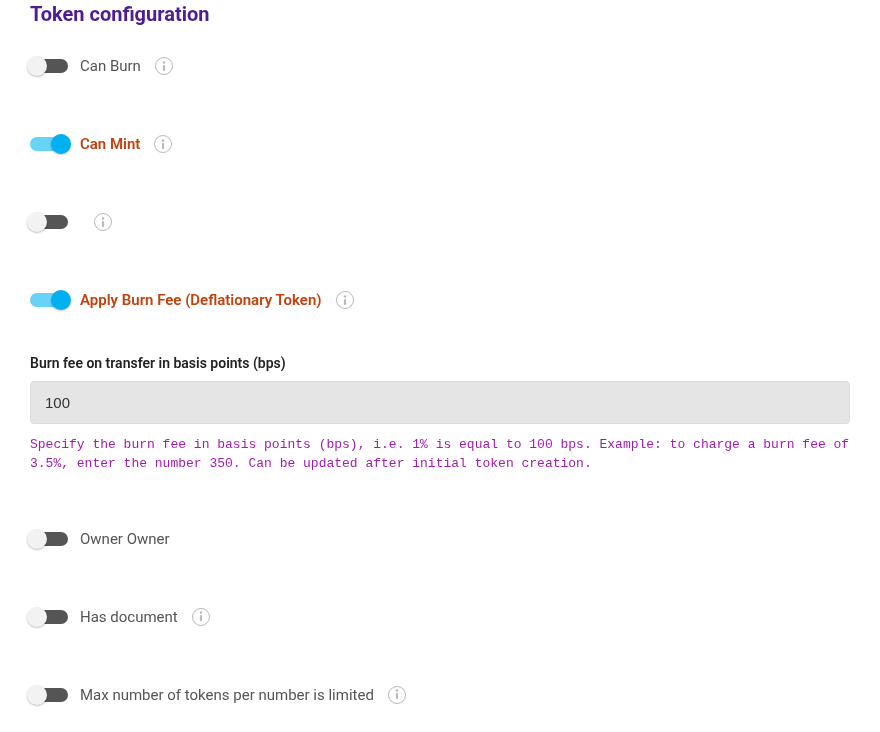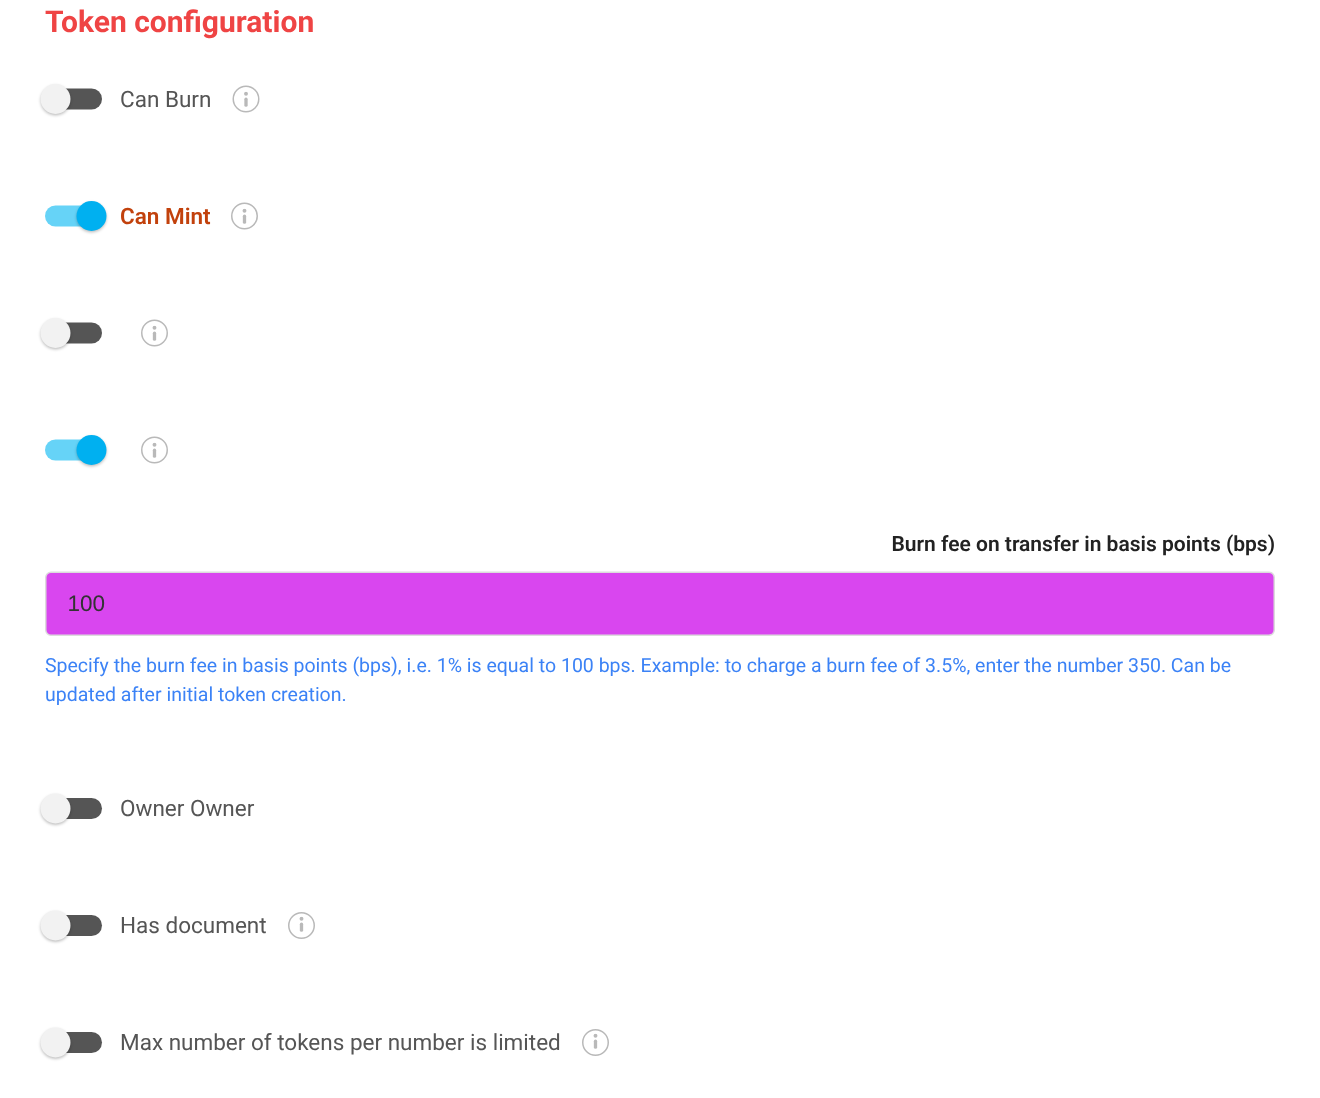--- a/index.html
+++ b/index.html
@@ -10,21 +10,21 @@
     body {
       font-family: -apple-system, BlinkMacSystemFont, "Segoe UI", Roboto, "Helvetica Neue", Arial, sans-serif;
       background: #ffffff;
       color: #333;
       padding: 0 30px;
       width: 880px;
     }
     .page-title {
       font-size: 20px;
       font-weight: 700;
-      color: #ef4444;
+      color: #4c1d95;
       margin-bottom: 30px;
       margin-top: 2px;
     }
     .toggle-row {
       display: flex;
       align-items: center;
       margin-bottom: 58px;
     }
     .toggle-row.before-input {
       margin-bottom: 45px;
@@ -90,37 +90,37 @@
       display: block;
     }
     .field-block {
       margin-bottom: 55px;
     }
     .field-label {
       font-size: 14px;
       font-weight: 600;
       color: #222;
       margin-bottom: 10px;
-      text-align: right;
     }
     .text-input {
       width: 100%;
       border: 1px solid #dcdcdc;
       border-radius: 4px;
       padding: 12px 14px;
       font-size: 15px;
       color: #333;
       outline: none;
-      background: #d946ef;
+      background: #e5e5e5;
     }
     .help-text {
       font-size: 13px;
-      color: #3b82f6;
+      color: #a21caf;
       margin-top: 12px;
       line-height: 1.45;
+      font-family: Liberation Mono, monospace;
     }
   </style>
 </head>
 <body>
 
 <h1 class="page-title">Token configuration</h1>
 
 <div class="toggle-row">
   <div class="toggle off">
     <div class="toggle-track"></div>
@@ -160,20 +160,21 @@
         <rect x="2.9" y="4" width="2.2" height="6.2" rx="1.1" fill="#b9b9b9"></rect>
       </svg>
   </span>
 </div>
 
 <div class="toggle-row before-input">
   <div class="toggle on">
     <div class="toggle-track"></div>
     <div class="toggle-thumb"></div>
   </div>
+  <span class="toggle-label active">Apply Burn Fee (Deflationary Token)</span>
   <span class="info-icon">
     <svg width="8" height="11" viewBox="0 0 8 11">
         <circle cx="4" cy="1.5" r="1.3" fill="#b9b9b9"></circle>
         <rect x="2.9" y="4" width="2.2" height="6.2" rx="1.1" fill="#b9b9b9"></rect>
       </svg>
   </span>
 </div>
 
 <div class="field-block">
   <div class="field-label">Burn fee on transfer in basis points (bps)</div>

